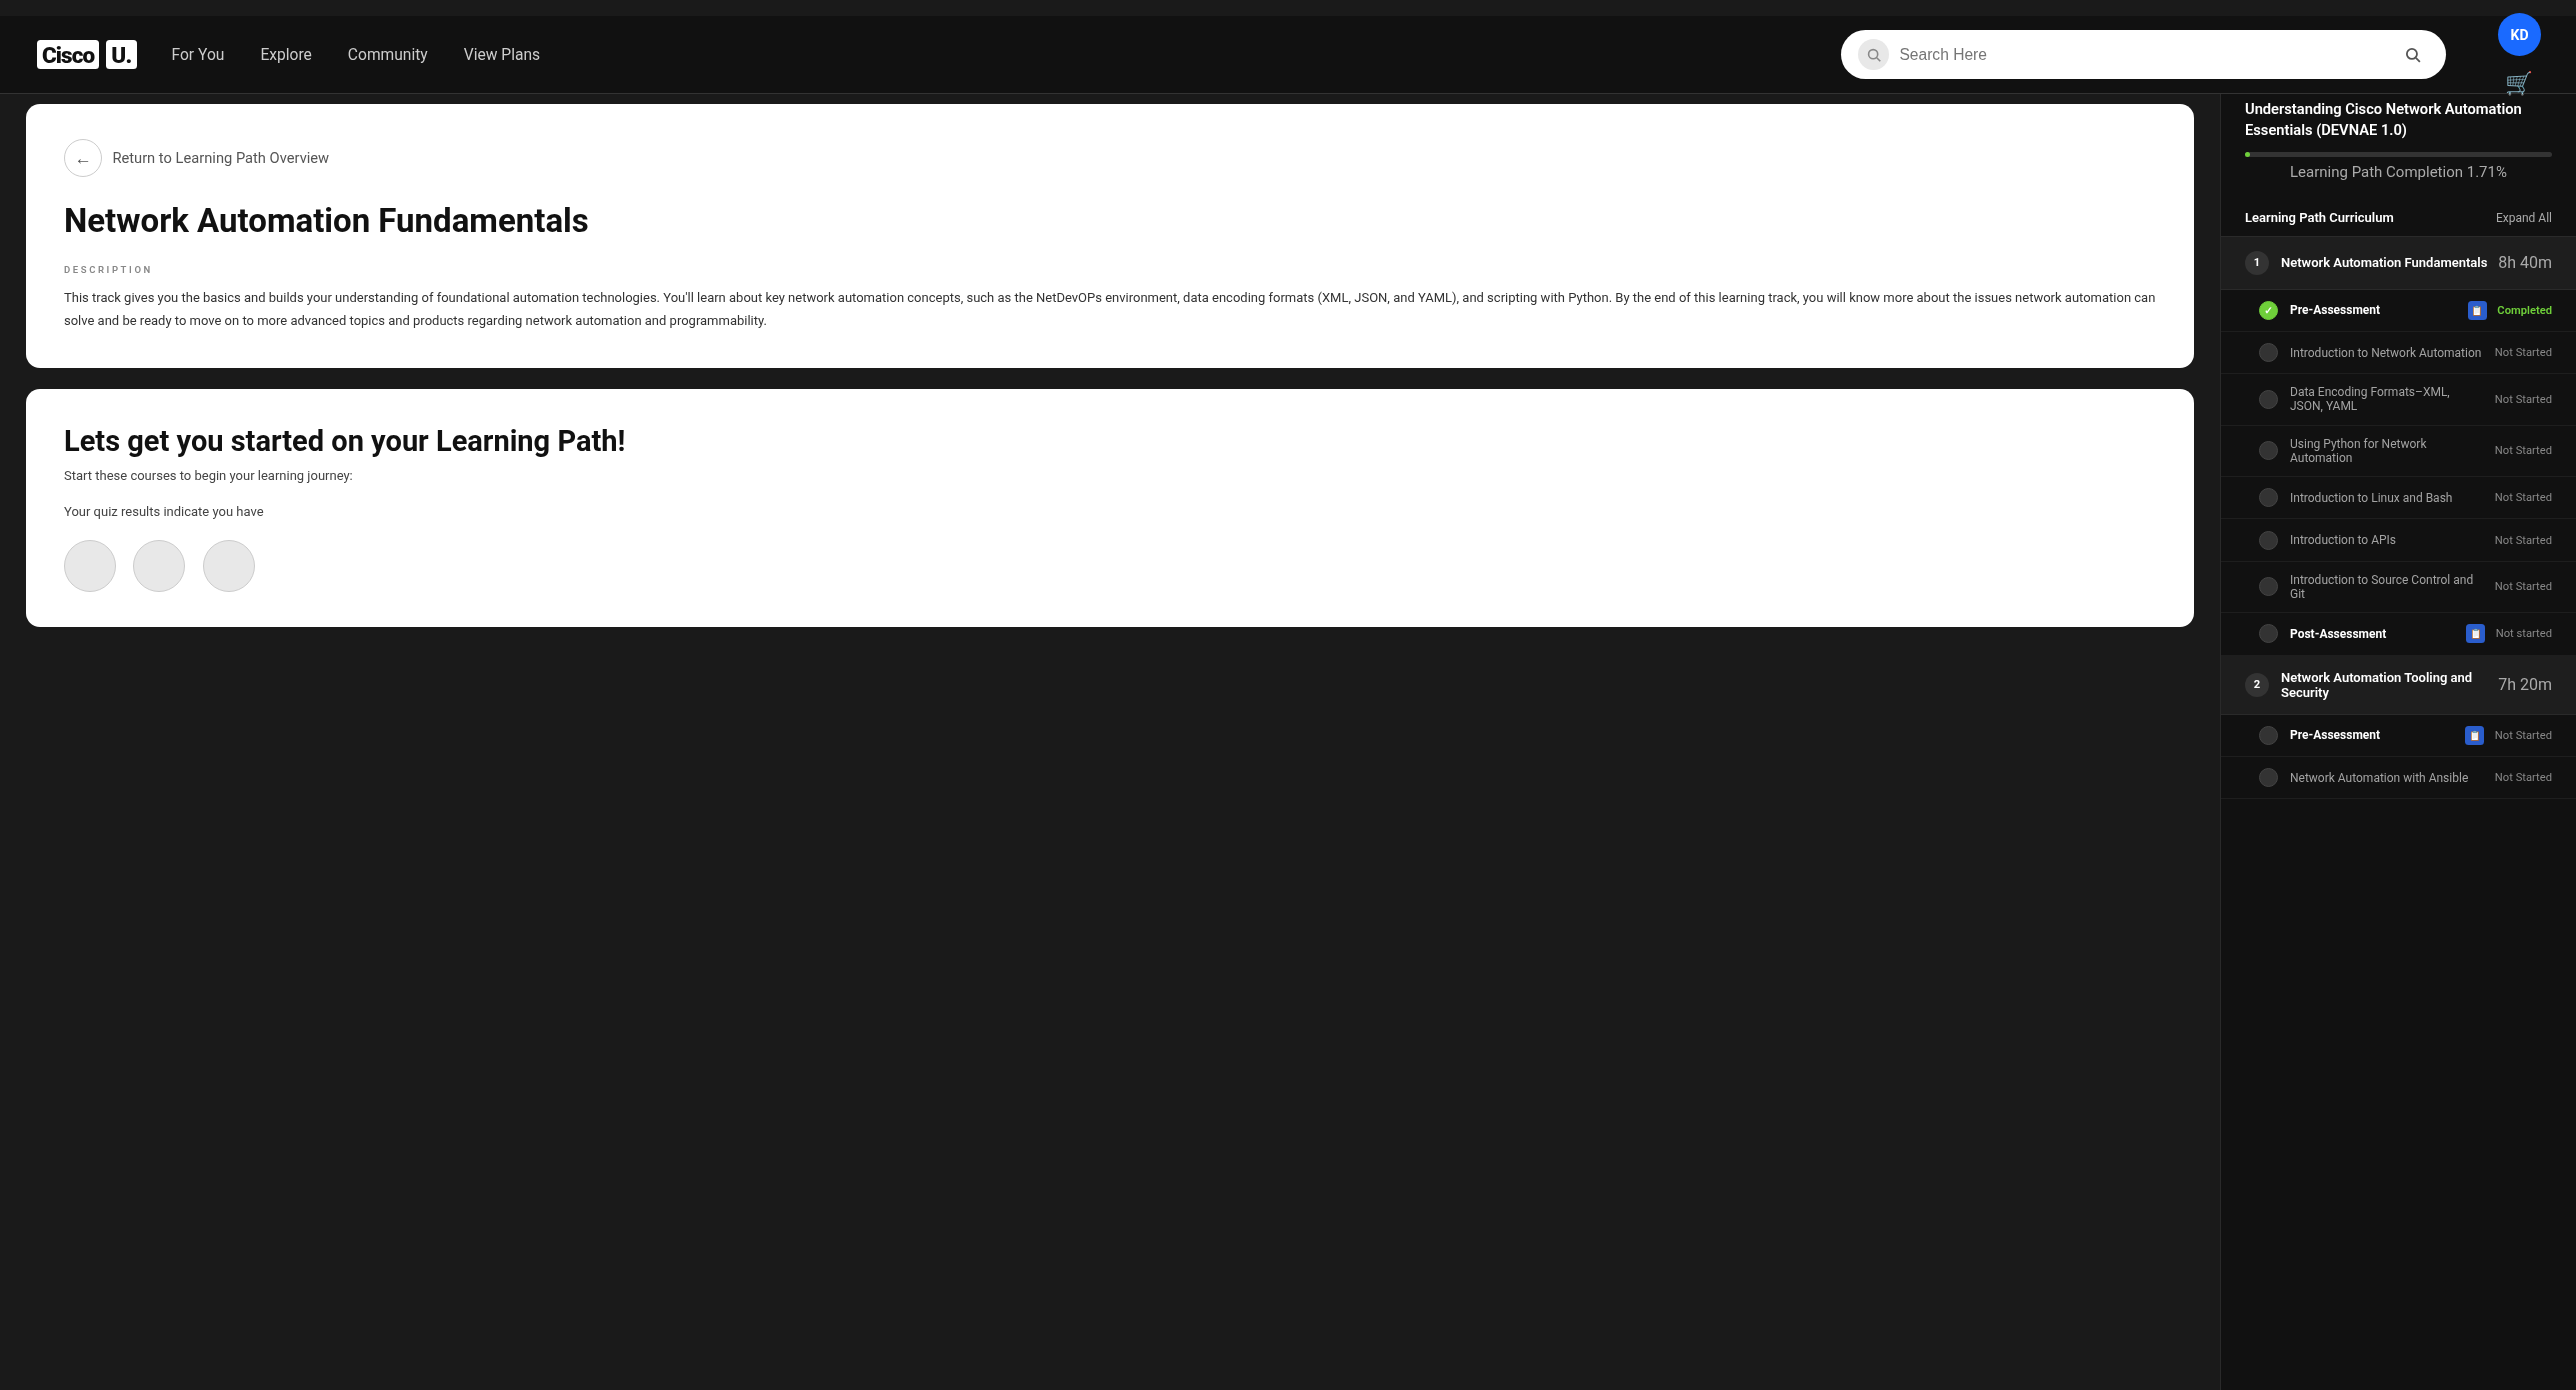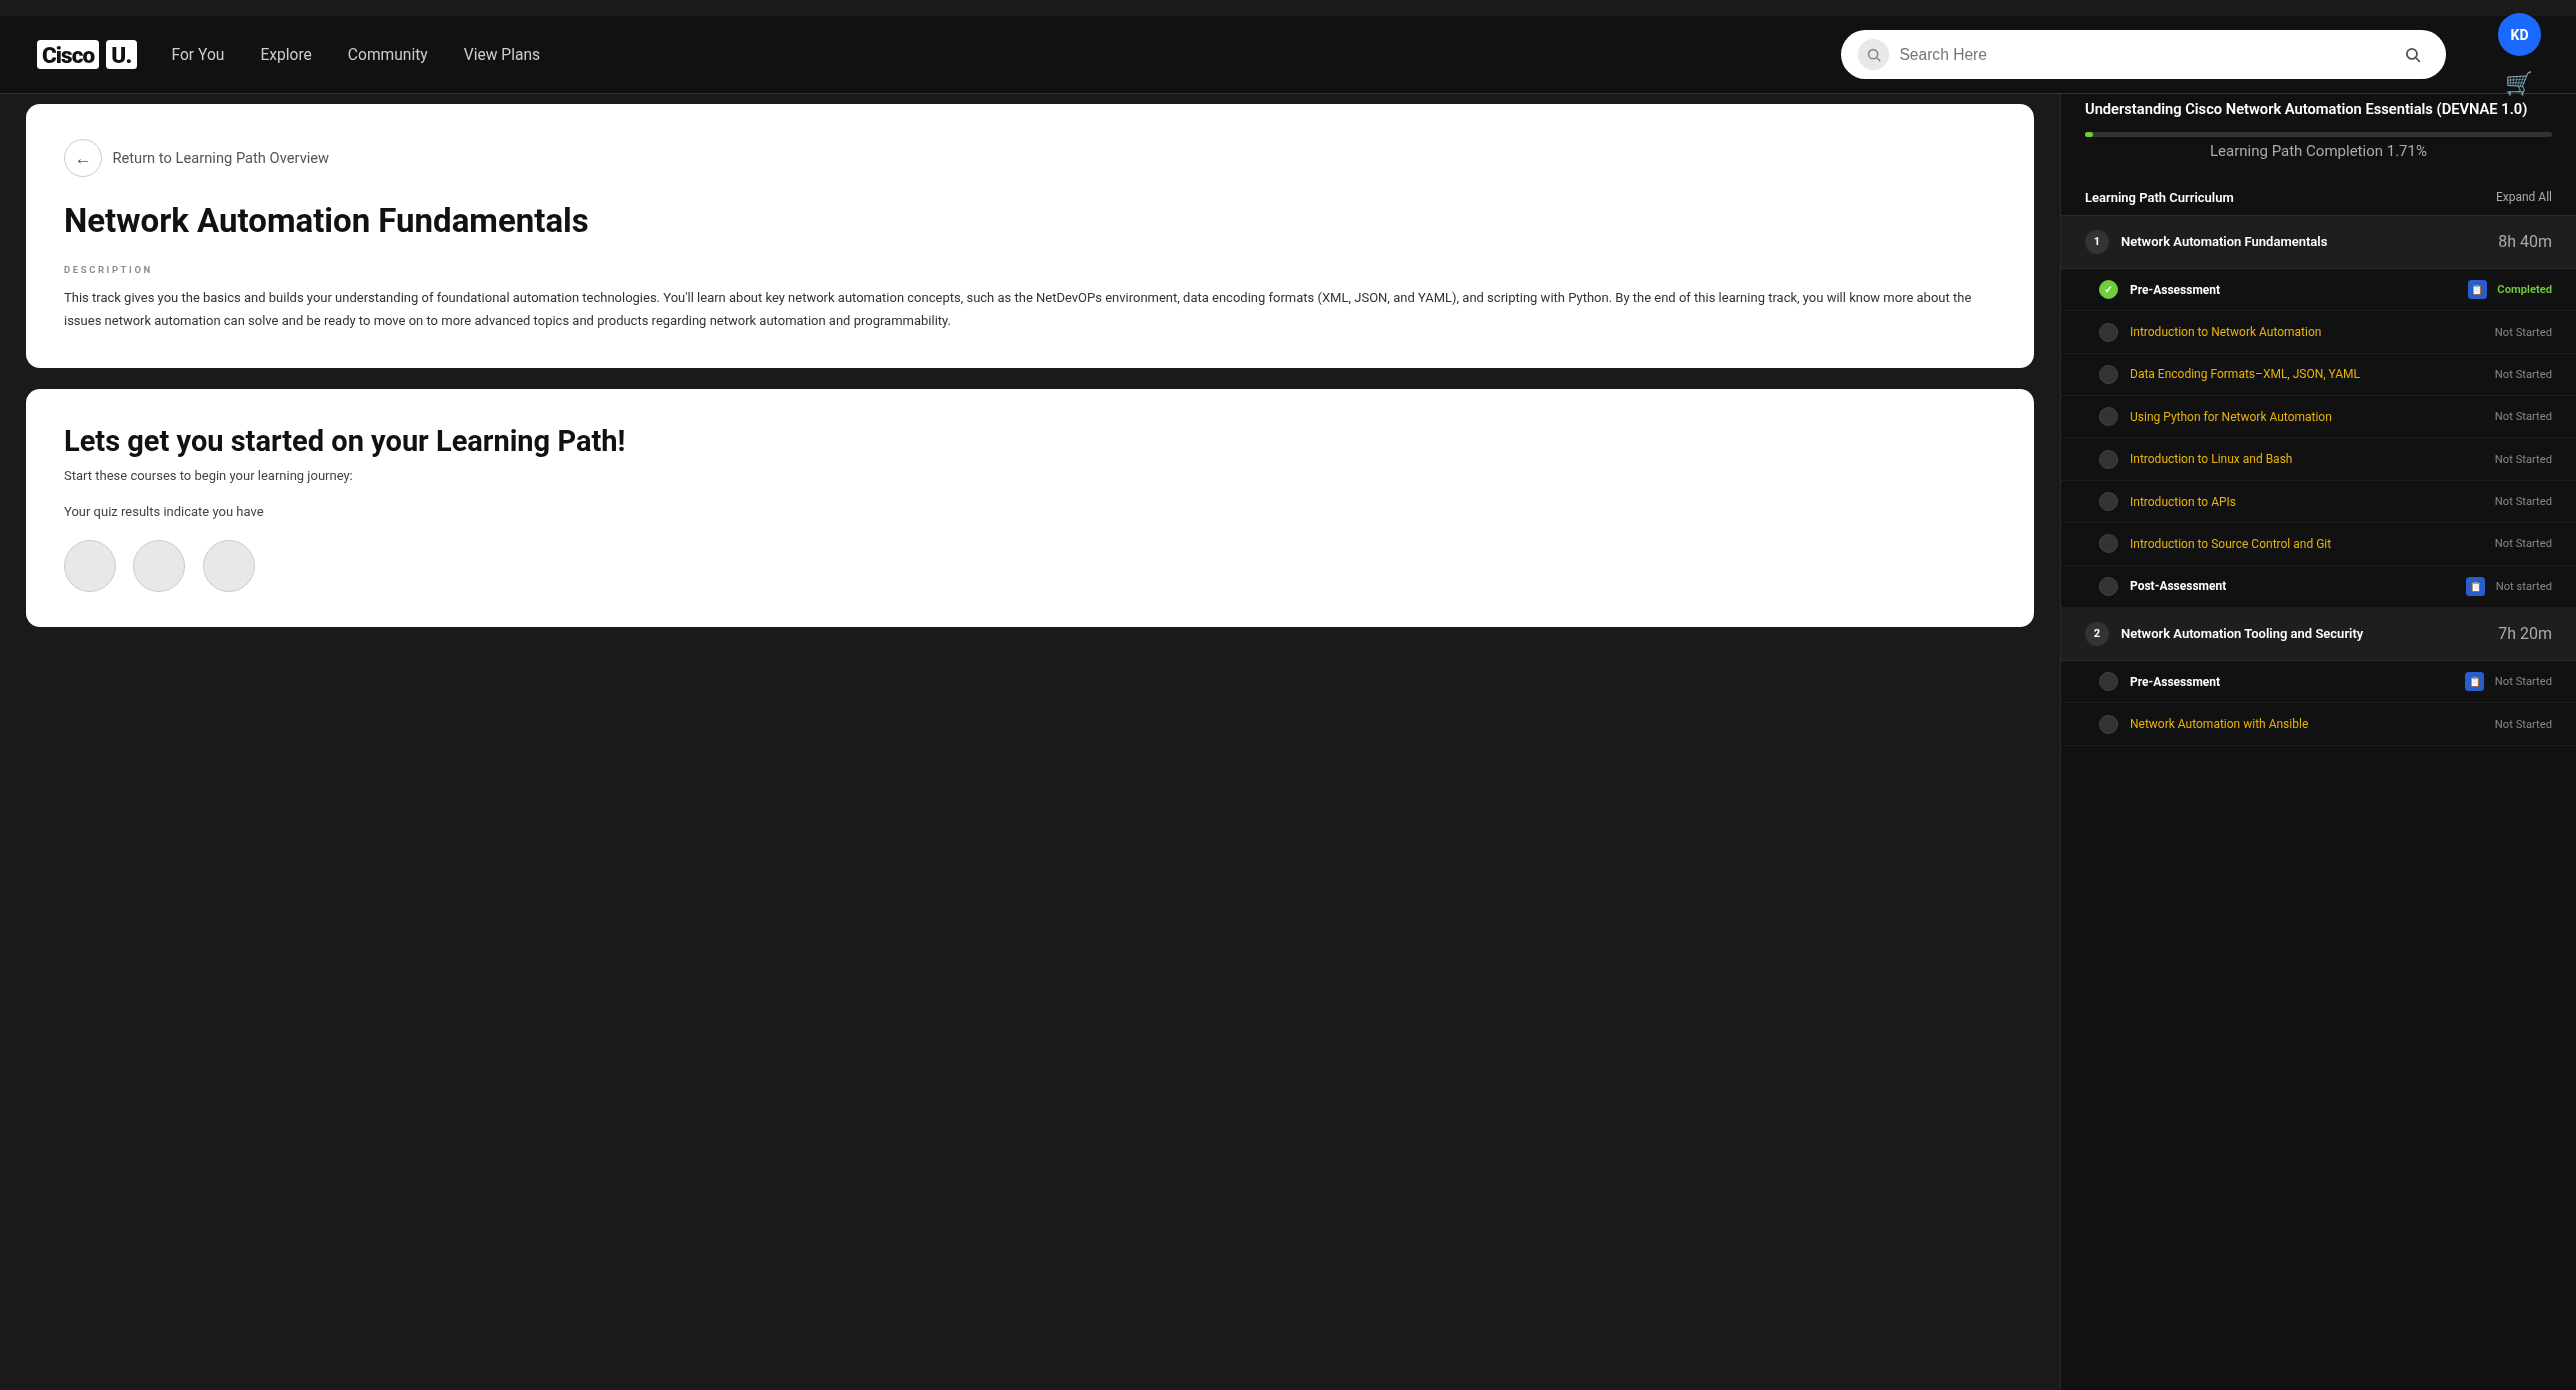--- a/index.html
+++ b/index.html
@@ -216,21 +216,21 @@
     .course-circle {
       width: 52px;
       height: 52px;
       border-radius: 50%;
       background: #e8e8e8;
       border: 1.7px solid #ccc;
     }
 
     
     .sidebar {
-      width: 516px;
+      width: 356px;
       background: #111;
       overflow-y: auto;
       border-left: 0.9px solid #2a2a2a;
       flex-shrink: 0;
     }
 
     .sidebar-header {
       padding: 21px 24px 14px;
       background: #111;
     }
@@ -337,21 +337,21 @@
     }
     .lesson-dot.completed::after {
       content: '✓';
       font-size: 10.4px;
       color: #fff;
       font-weight: 700;
     }
     .lesson-title {
       flex: 1;
       font-size: 12px;
-      color: #eab308;
+      color: #a3a3a3;
     }
     .lesson-title.bold {
       font-weight: 700;
       color: #fff;
     }
     .lesson-badge {
       width: 19px;
       height: 19px;
       background: #2a5dcc;
       border-radius: 3.5px;

